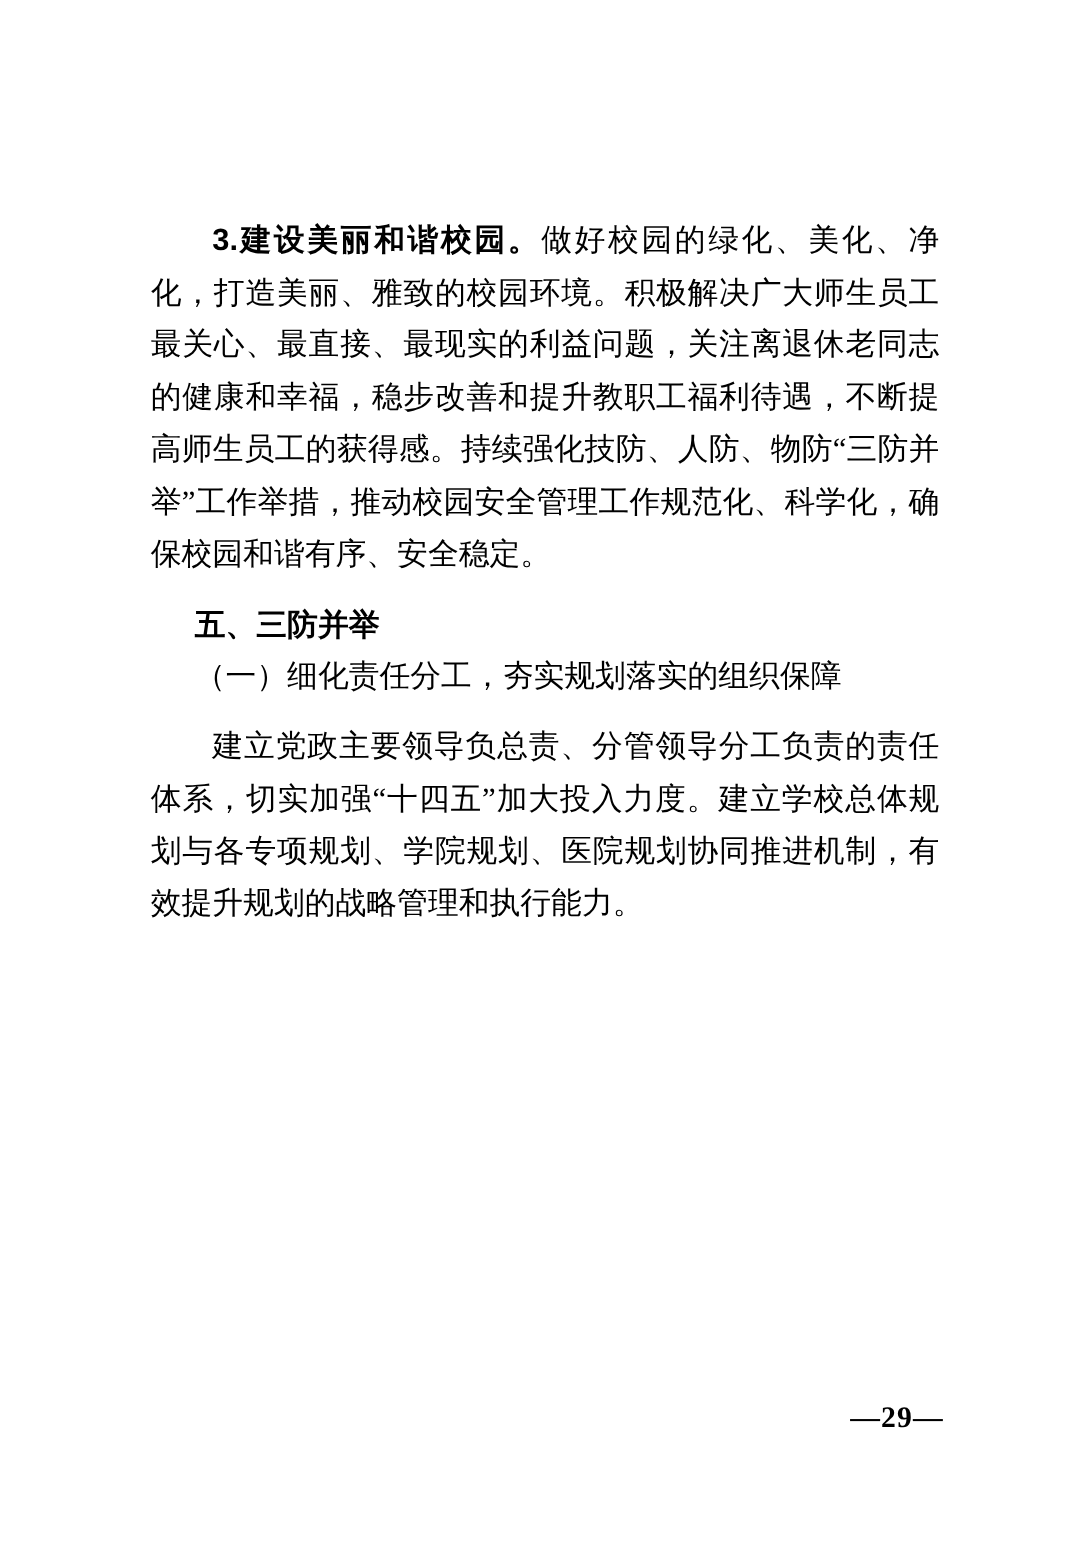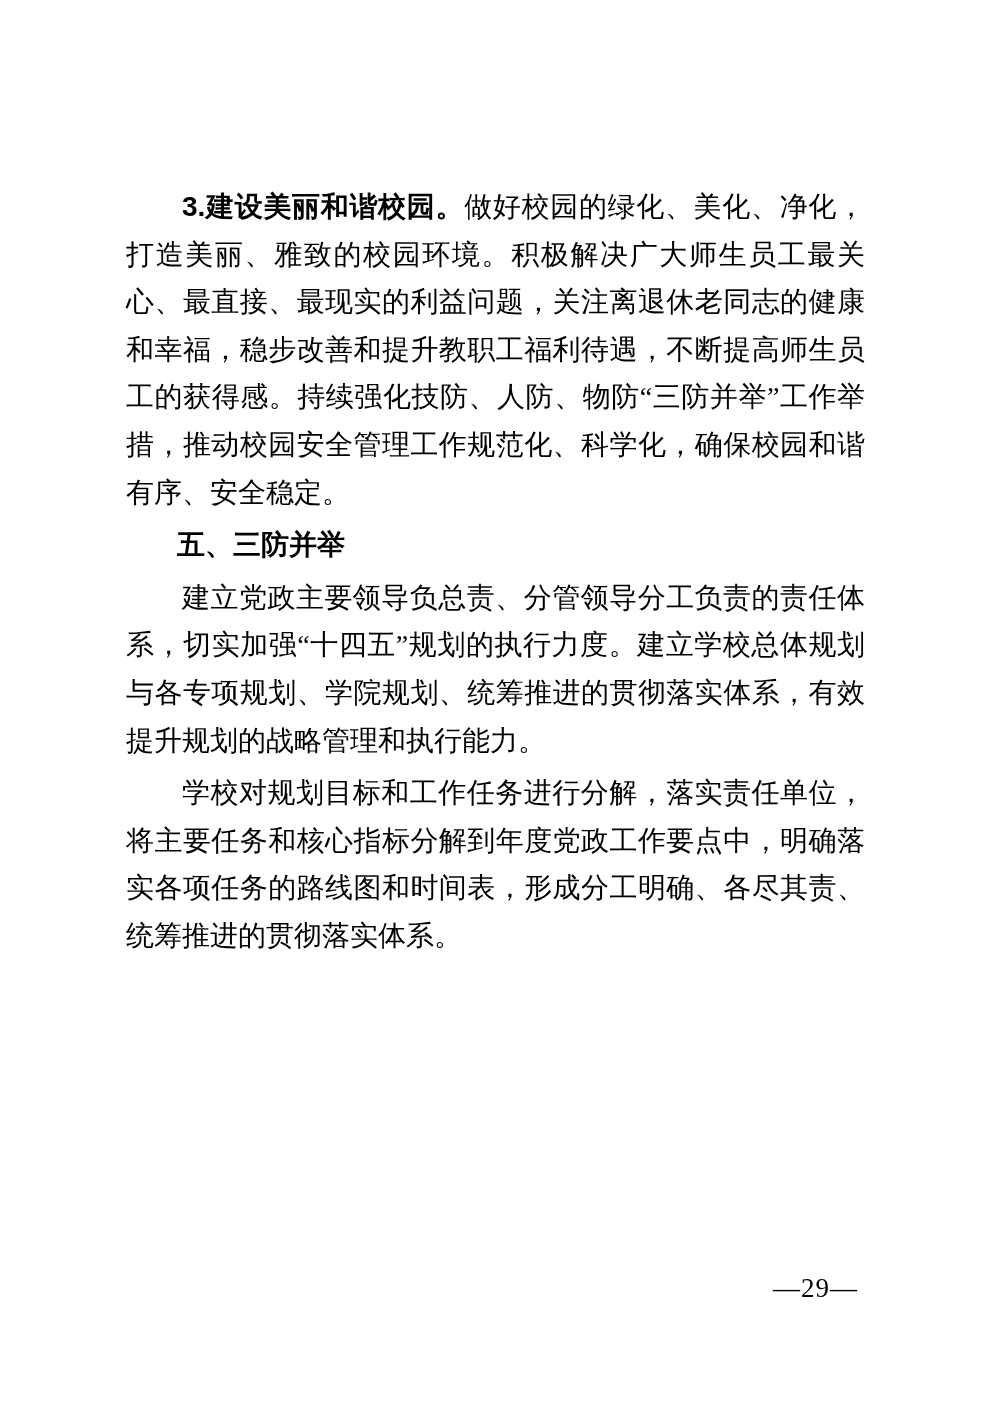--- a/index.html
+++ b/index.html
@@ -20,21 +20,21 @@
     left: 121px;
     top: 178px;
     width: 749px;
     font-family: "Liberation Serif", "DejaVu Serif", serif;
     font-size: 28px;
     line-height: 47.6px;
     text-align: justify;
     text-justify: inter-ideograph;
   }
   .para {
-    margin: 5px;
+    margin: 16px;
     text-indent: 2em;
   }
   .lead-bold {
     font-weight: bold;
     font-family: "Liberation Sans", "DejaVu Sans", sans-serif;
   }
   .heading-1 {
     margin: 0;
     text-indent: 2em;
     font-weight: bold;
@@ -46,36 +46,37 @@
     font-weight: normal;
   }
   .page-number {
     position: absolute;
     right: 133px;
     top: 1268px;
     font-family: "Liberation Serif", "DejaVu Serif", serif;
     font-size: 27px;
     line-height: 40px;
     letter-spacing: 1px;
+    font-weight: bold;
   }
 </style>
 </head>
 <body>
 
 <div class="doc-page">
   <div class="content">
 
     <p class="para"><span class="lead-bold">3.建设美丽和谐校园。</span><span>做好校园的绿化、美化、净化，打造美丽、雅致的校园环境。积极解决广大师生员工最关心、最直接、最现实的利益问题，关注离退休老同志的健康和幸福，稳步改善和提升教职工福利待遇，不断提高师生员工的获得感。持续强化技防、人防、物防“三防并举”工作举措，推动校园安全管理工作规范化、科学化，确保校园和谐有序、安全稳定。</span></p>
 
     <p class="heading-1">五、三防并举</p>
 
+    <p class="heading-2">（一）细化责任分工，夯实规划落实的组织保障</p>
 
-    <p class="para">建立党政主要领导负总责、分管领导分工负责的责任体系，切实加强“十四五”规划的执行力度。建立学校总体规划与各专项规划、学院规划、统筹推进的贯彻落实体系，有效提升规划的战略管理和执行能力。</p>
+    <p class="para">建立党政主要领导负总责、分管领导分工负责的责任体系，切实加强“十四五”加大投入力度。建立学校总体规划与各专项规划、学院规划、医院规划协同推进机制，有效提升规划的战略管理和执行能力。</p>
 
 
-    <p class="para">学校对规划目标和工作任务进行分解，落实责任单位，将主要任务和核心指标分解到年度党政工作要点中，明确落实各项任务的路线图和时间表，形成分工明确、各尽其责、统筹推进的贯彻落实体系。</p>
 
 
 
   </div>
 
   <div class="page-number">—29—</div>
 </div>
 
 </body></html>

